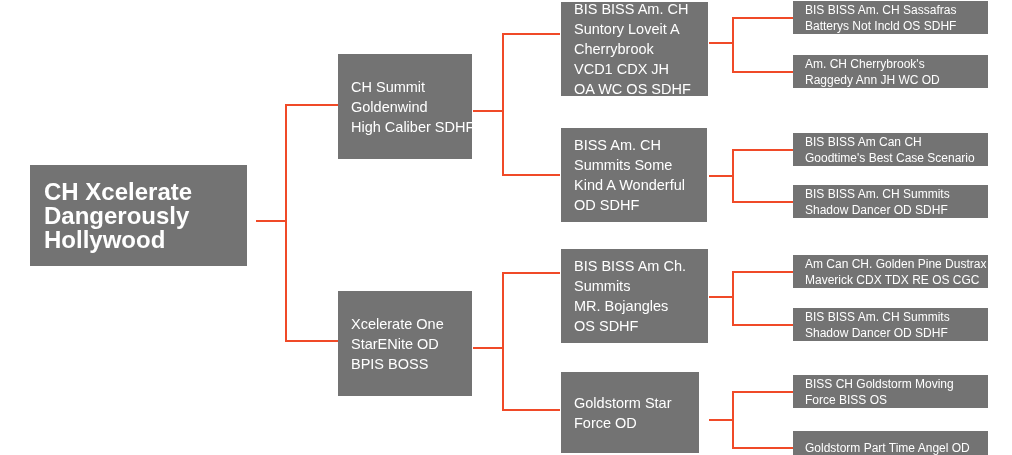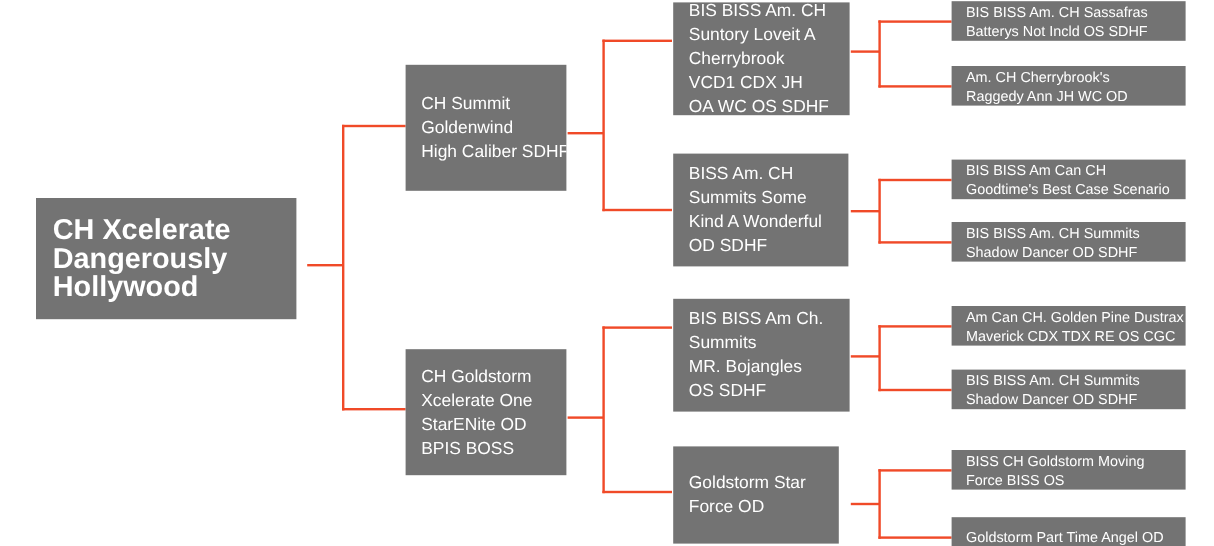--- a/index.html
+++ b/index.html
@@ -95,21 +95,20 @@
     <span class="line">Hollywood</span>
   </div>
 
   <div class="node lvl2" style="left:338px;top:54px;width:134px;height:105px;">
     <span class="line">CH Summit</span>
     <span class="line">Goldenwind</span>
     <span class="line">High Caliber SDHF</span>
   </div>
 
   <div class="node lvl2" style="left:338px;top:291px;width:134px;height:105px;">
-    <span class="line">CH Goldstorm</span>
     <span class="line">Xcelerate One</span>
     <span class="line">StarENite OD</span>
     <span class="line">BPIS BOSS</span>
   </div>
 
   <div class="node lvl3" style="left:561px;top:2px;width:147px;height:94px;">
     <span class="line">BIS BISS Am. CH</span>
     <span class="line">Suntory Loveit A</span>
     <span class="line">Cherrybrook</span>
     <span class="line">VCD1 CDX JH</span>

